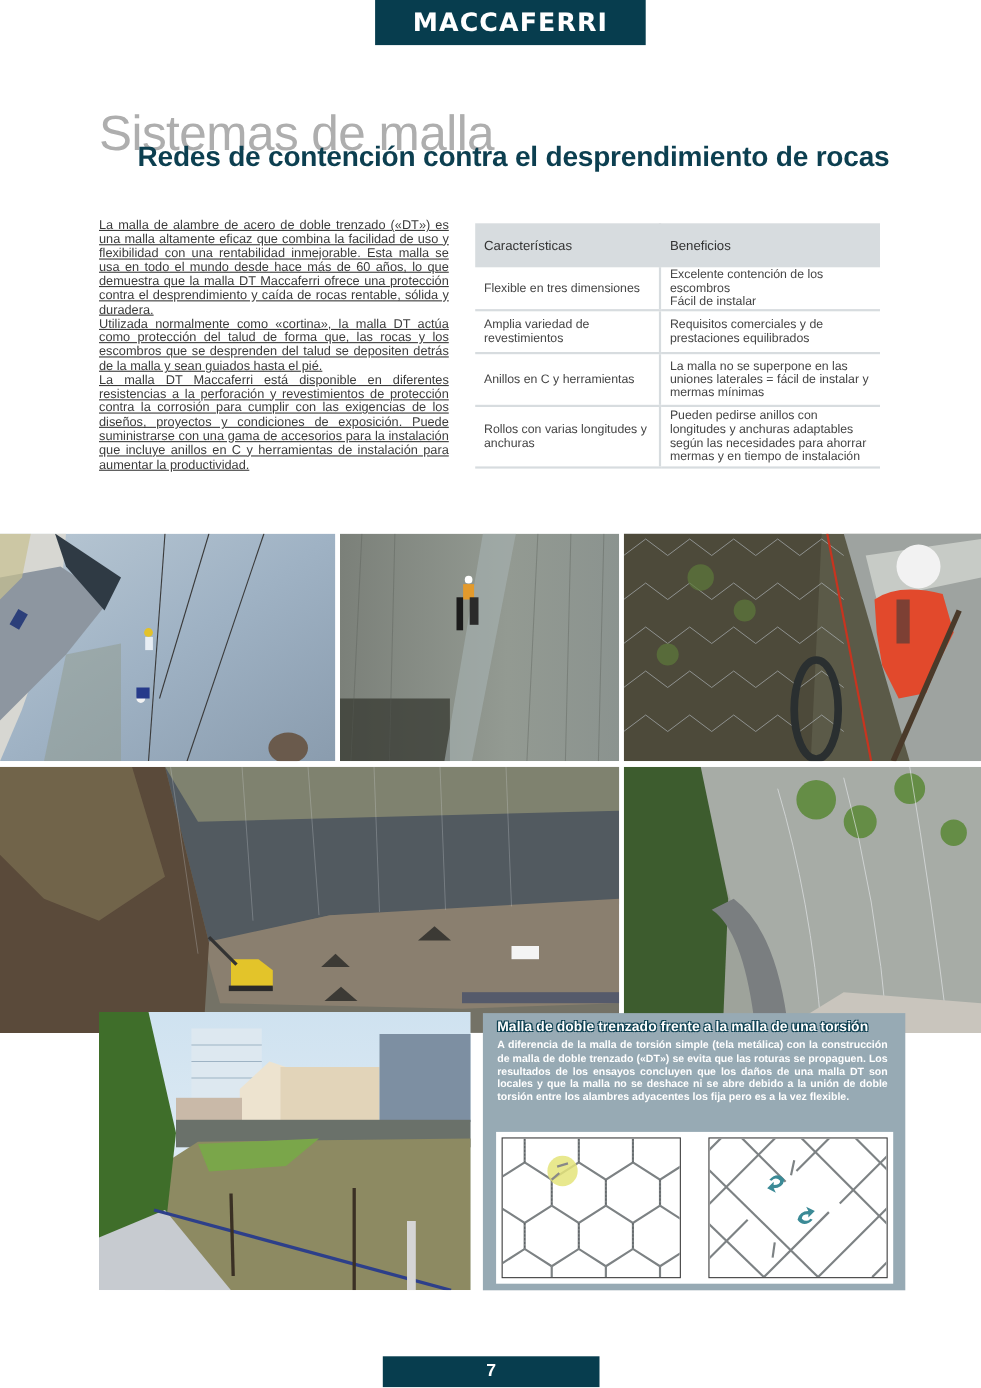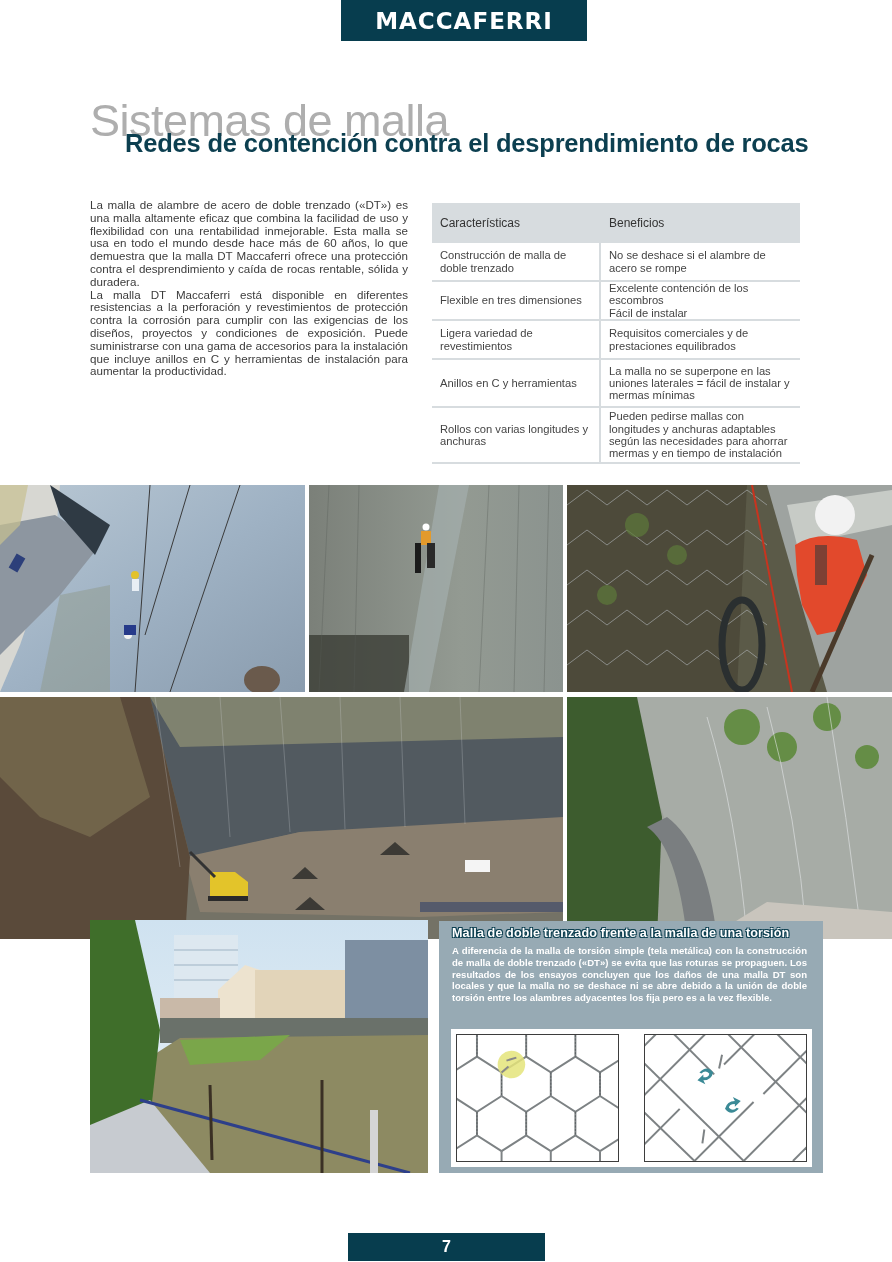--- a/index.html
+++ b/index.html
@@ -10,21 +10,21 @@
           color: #fff; font-family: "DejaVu Sans", sans-serif; font-weight: bold; font-size: 23px;
           letter-spacing: 1px; display: flex; align-items: center; justify-content: center; }
 
   .title-bg { position: absolute; left: 90px; top: 98px; font-size: 45px; color: #aeaeae;
               letter-spacing: -0.5px; line-height: 1; white-space: nowrap; }
   .title-main { position: absolute; left: 125px; top: 131px; font-size: 25.5px; font-weight: bold;
                 color: #0c3f50; line-height: 1; white-space: nowrap; letter-spacing: -0.2px; }
 
   .intro { position: absolute; left: 90px; top: 199px; width: 318px; font-size: 11.6px; line-height: 12.8px;
            text-align: justify; color: #3b3b3b; hyphens: manual; }
-  .intro p { margin: 0; }
+  .intro p { margin: 0; text-decoration: underline; }
 
   table.feat { position: absolute; left: 432px; top: 203px; width: 368px; border-collapse: collapse;
                font-size: 11.2px; color: #444; }
   table.feat th { background: #d7dcdf; text-align: left; font-weight: normal; color: #333;
                   font-size: 12px; height: 21px; padding: 13px 8px; }
   table.feat td { border-bottom: 2px solid #d7dcdf; padding: 0 8px; vertical-align: middle; line-height: 12.3px; }
   table.feat th + th, table.feat td + td { border-left: 2px solid #d7dcdf; }
   table.feat td:first-child, table.feat th:first-child { width: 168px; }
 
   .photo { position: absolute; overflow: hidden; }
@@ -46,51 +46,48 @@
 </head>
 <body>
 
 <div class="logo">MACCAFERRI</div>
 
 <div class="title-bg">Sistemas de malla</div>
 <div class="title-main">Redes de contención contra el desprendimiento de rocas</div>
 
 <div class="intro">
   <p>La malla de alambre de acero de doble trenzado («DT») es una malla altamente eficaz que combina la facilidad de uso y flexibilidad con una rentabilidad inmejorable. Esta malla se usa en todo el mundo desde hace más de 60 años, lo que demuestra que la malla DT Maccaferri ofrece una protección contra el desprendimiento y caída de rocas rentable, sólida y duradera.</p>
+  <p>Utilizada normalmente como «cortina», la malla DT actúa como protección del talud de forma que, las rocas y los escombros que se desprenden del talud se depositen detrás de la malla y sean guiados hasta el pié.</p>
   <p>La malla DT Maccaferri está disponible en diferentes resistencias a la perforación y revestimientos de protección contra la corrosión para cumplir con las exigencias de los diseños, proyectos y condiciones de exposición. Puede suministrarse con una gama de accesorios para la instalación que incluye anillos en C y herramientas de instalación para aumentar la productividad.</p>
 </div>
 
 <table class="feat">
   <thead>
     <tr>
       <th>Características</th>
       <th>Beneficios</th>
     </tr>
   </thead>
   <tbody>
-    <tr style="height:38px">
-      <td>Construcción de malla de doble trenzado</td>
-      <td>No se deshace si el alambre de acero se rompe</td>
-    </tr>
     <tr style="height:39px">
       <td>Flexible en tres dimensiones</td>
       <td style="white-space:pre-line">Excelente contención de los escombros
 Fácil de instalar</td>
     </tr>
     <tr style="height:39px">
-      <td>Ligera variedad de revestimientos</td>
+      <td>Amplia variedad de revestimientos</td>
       <td>Requisitos comerciales y de prestaciones equilibrados</td>
     </tr>
     <tr style="height:48px">
       <td>Anillos en C y herramientas</td>
       <td>La malla no se superpone en las uniones laterales = fácil de instalar y mermas mínimas</td>
     </tr>
     <tr style="height:56px">
       <td>Rollos con varias longitudes y anchuras</td>
-      <td>Pueden pedirse mallas con longitudes y anchuras adaptables según las necesidades para ahorrar mermas y en tiempo de instalación</td>
+      <td>Pueden pedirse anillos con longitudes y anchuras adaptables según las necesidades para ahorrar mermas y en tiempo de instalación</td>
     </tr>
   </tbody>
 </table>
 
 <div class="photo" style="left:0;top:485px;width:305px;height:207px;">
   <svg viewBox="0 0 305 207" preserveAspectRatio="none">
     <defs>
       <linearGradient id="p1g" x1="0" y1="0" x2="1" y2="1">
         <stop offset="0" stop-color="#b9c8d4"></stop>
           <stop offset="0.5" stop-color="#9fb2c4"></stop>

